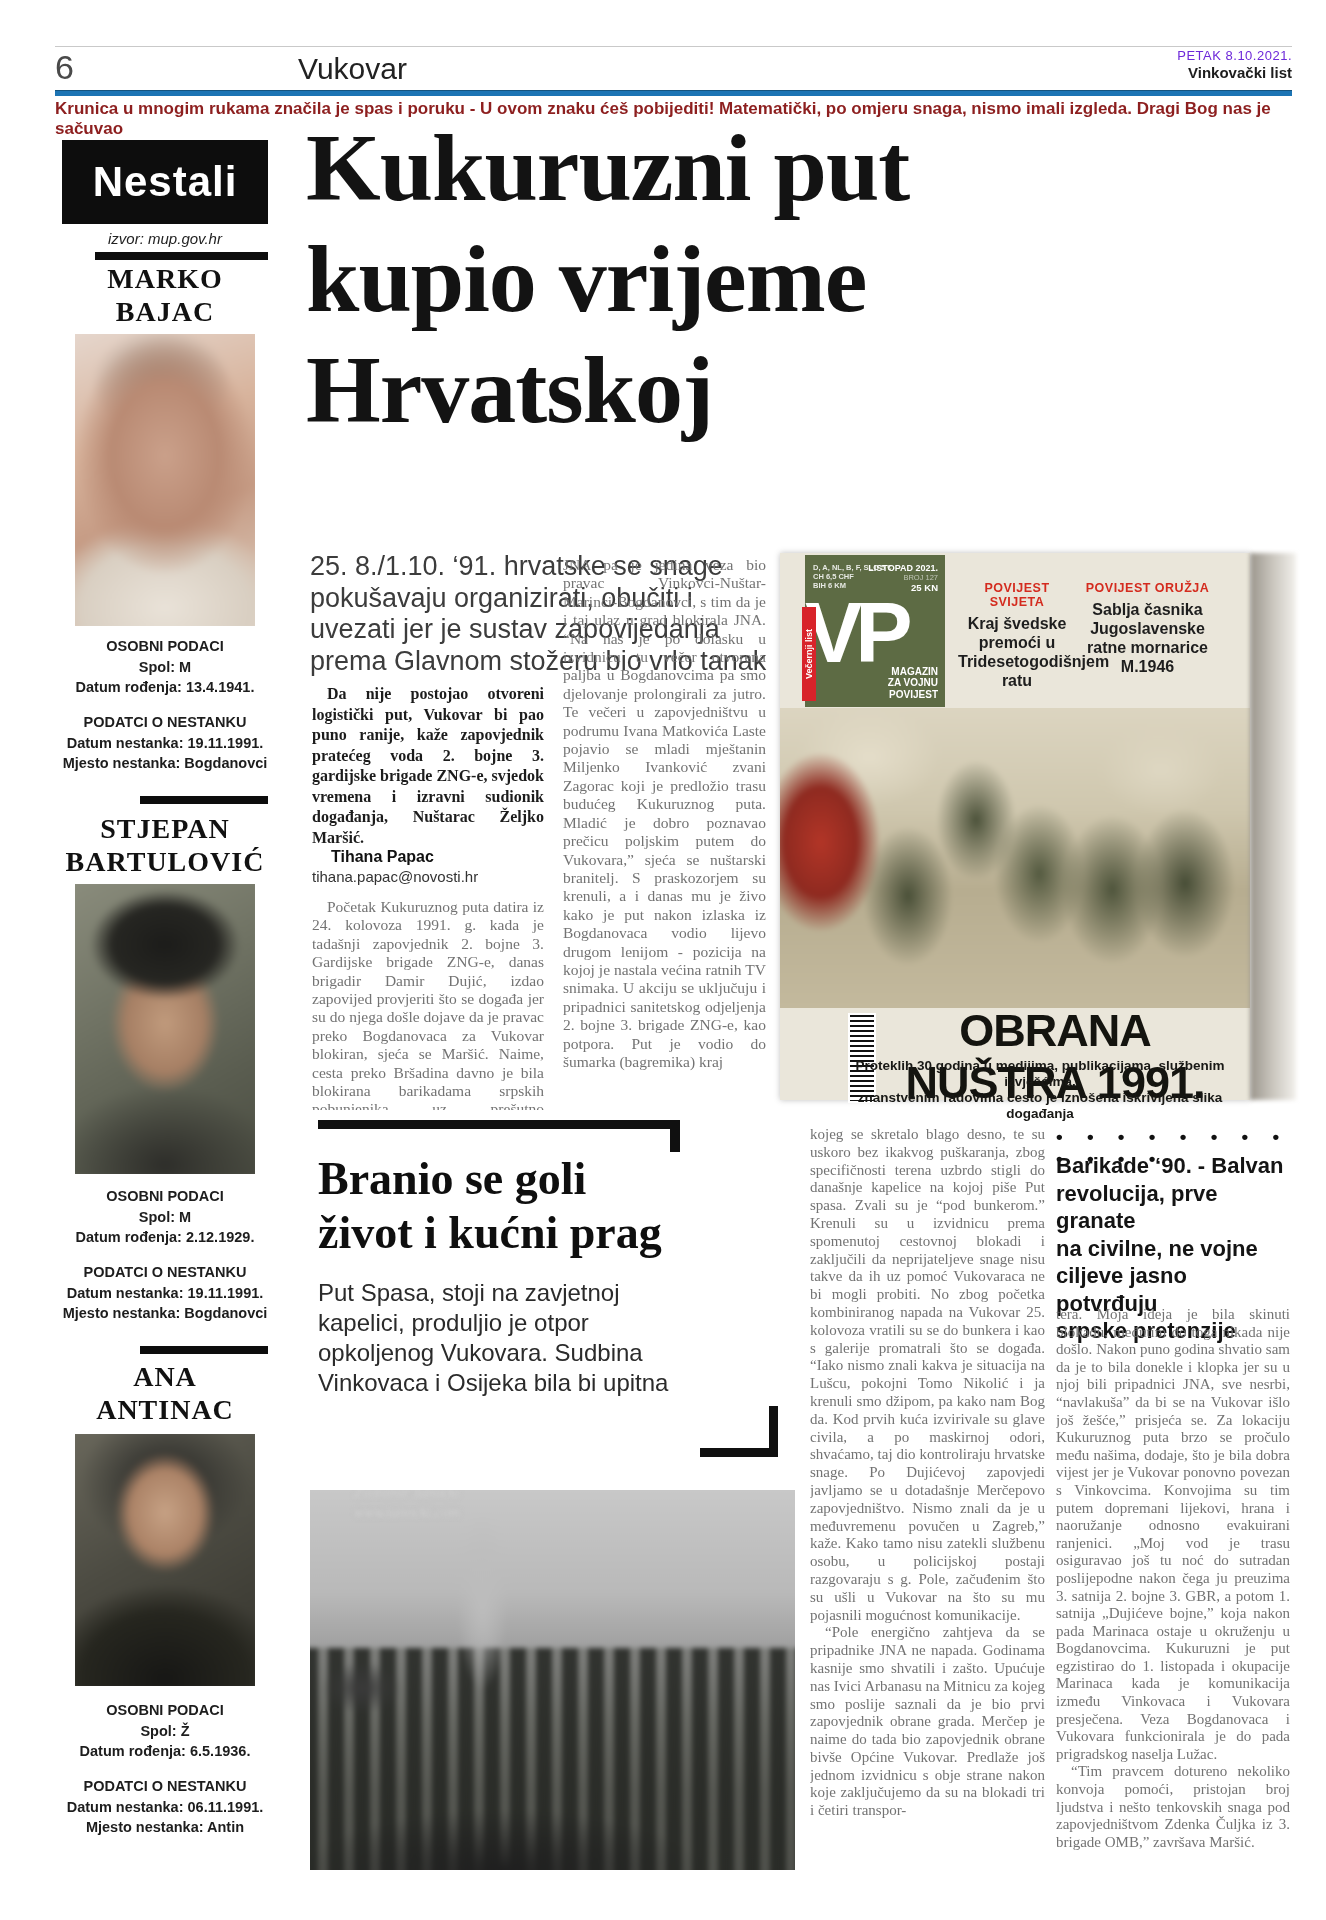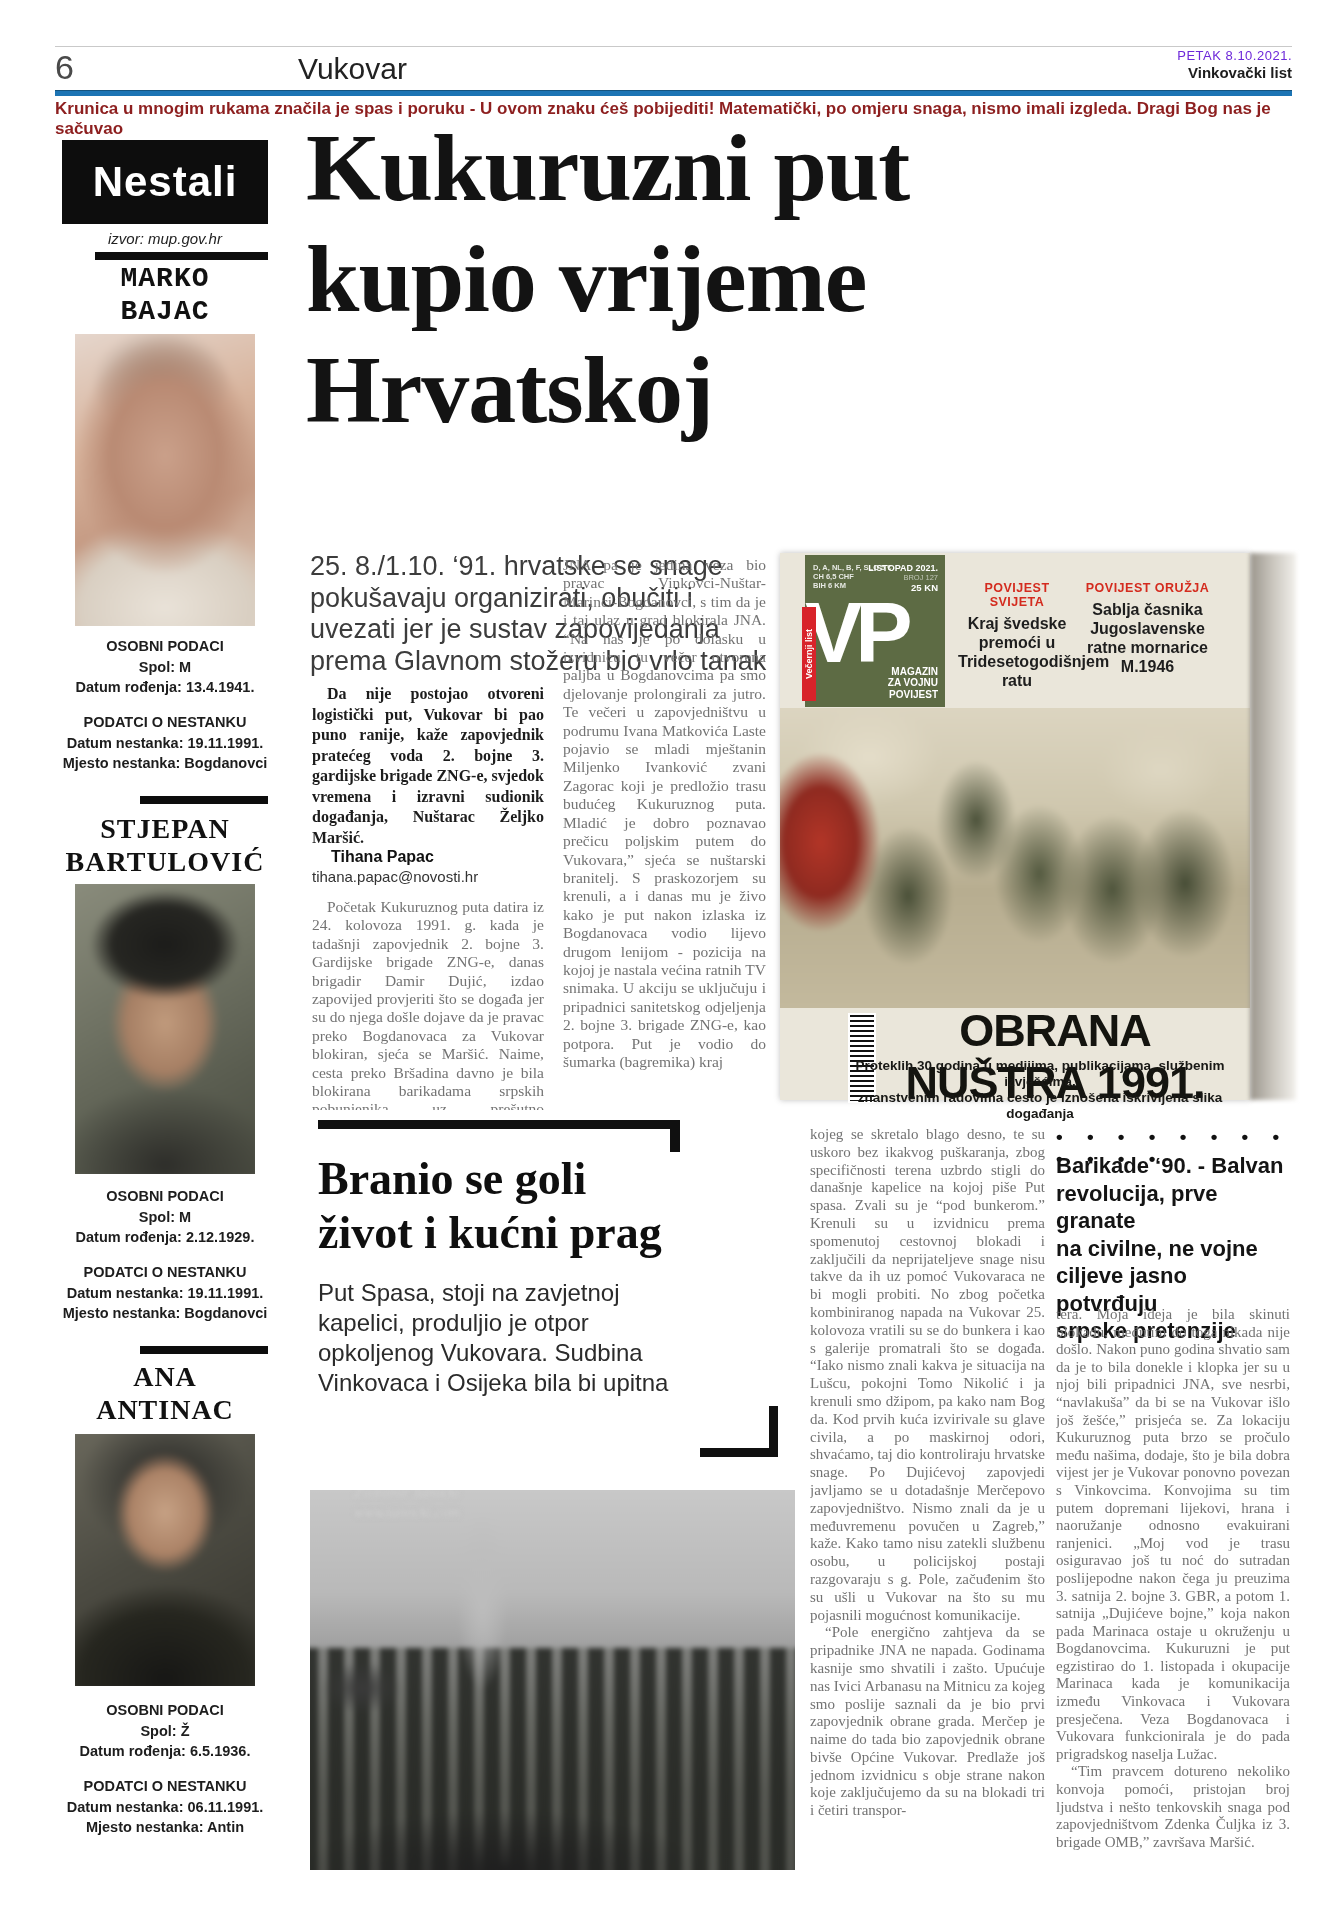--- a/index.html
+++ b/index.html
@@ -82,21 +82,21 @@
 <div class="abs paper">Vinkovački list</div>
 <div class="abs bluerule"></div>
 <div class="abs banner">Krunica u mnogim rukama značila je spas i poruku - U ovom znaku ćeš pobijediti! Matematički, po omjeru snaga, nismo imali izgleda. Dragi Bog nas je  sačuvao</div>
 
 <div class="abs sb nestali">
   <span>Nestali</span>
 </div>
 <div class="abs sb ctr izvor">izvor: mup.gov.hr</div>
 <div class="abs divider" style="top:252px;left:95px;width:173px;"></div>
 
-<div class="abs sb ctr pre pname" style="top:262px;font-family:Liberation Mono, monospace;">MARKO
+<div class="abs sb ctr pre pname" style="top:262px;">MARKO
 BAJAC</div>
 <div class="abs photo" style="top:334px;height:292px;">
   <div style="background:
     radial-gradient(90px 120px at 50% 42%, #caa08a 0%, #b98a73 60%, rgba(0,0,0,0) 100%),
     radial-gradient(70px 55px at 48% 18%, #8a7a6e 0%, rgba(0,0,0,0) 100%),
     radial-gradient(120px 90px at 50% 92%, #e9e2d8 0%, #d9cfc2 70%, rgba(0,0,0,0) 100%),
     linear-gradient(160deg,#e6d8cf 0%,#d8b49d 35%,#c59a83 60%,#e0d3c5 100%);"></div>
 </div>
 <div class="abs sb ctr pre pdata" style="top:636px;">OSOBNI PODACI
 Spol: M

